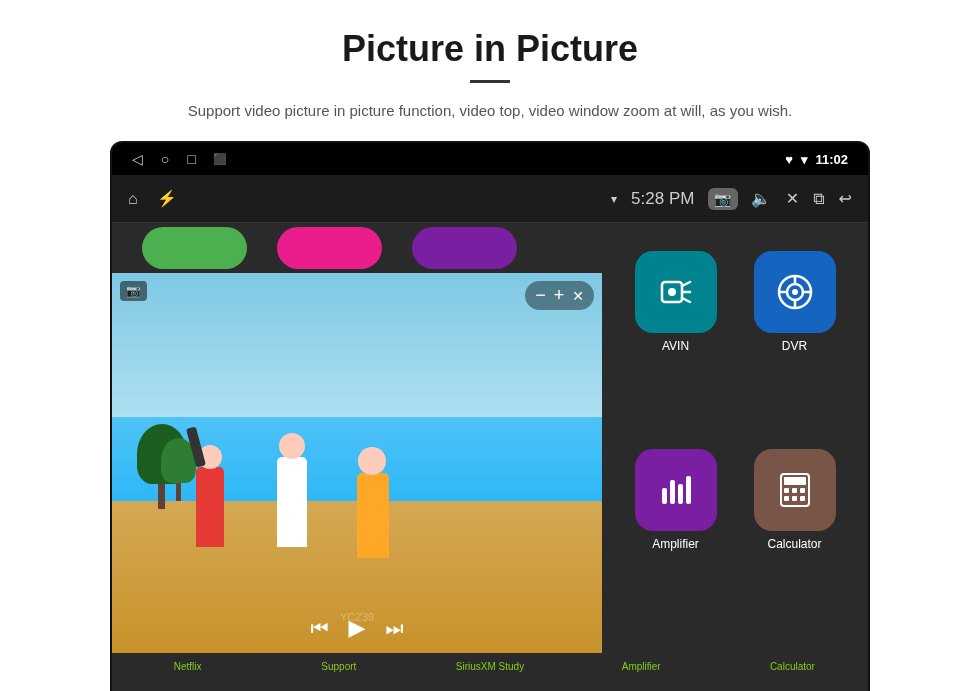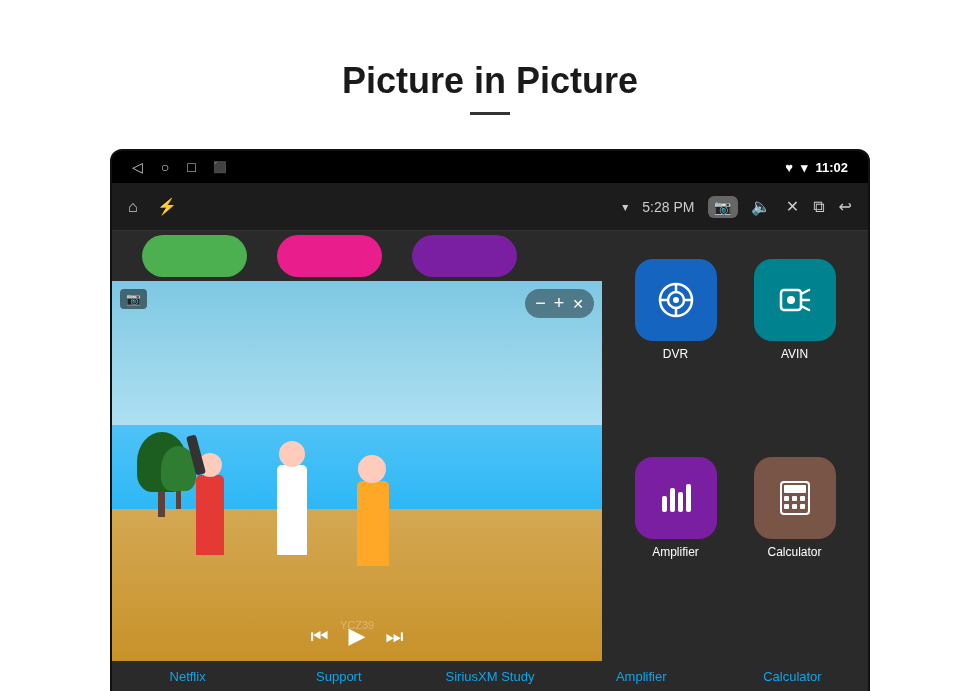--- a/index.html
+++ b/index.html
@@ -14,21 +14,20 @@
     
     .header {
       text-align: center;
       padding: 28px 80px 18px;
     }
     .header h1 {
       font-size: 36px;
       font-weight: 800;
       color: #1a1a1a;
       margin-bottom: 10px;
-      margin-top: 32px;
     }
     .header-divider {
       width: 40px;
       height: 3px;
       background: #333;
       margin: 0 auto 16px;
     }
     .header p {
       font-size: 15px;
       color: #555;
@@ -95,21 +94,21 @@
       color: #ccc;
       font-size: 13px;
     }
     .nav-icon-btn {
       color: #ccc;
       font-size: 16px;
       cursor: pointer;
     }
     .time-display {
       color: #ccc;
-      font-size: 14px;
+      font-size: 17px;
     }
     .camera-icon-active {
       background: #666;
       border-radius: 6px;
       padding: 3px 6px;
       color: white;
       font-size: 14px;
     }
 
     
@@ -293,42 +292,43 @@
 
     .bottom-app {
       display: flex;
       flex-direction: column;
       align-items: center;
       gap: 3px;
       flex: 1;
     }
 
     .bottom-app-label {
-      color: #0ea5e9;
-      font-size: 13px;
+      color: #84cc16;
+      font-size: 10px;
       text-align: left;
     }
 
     
     .watermark {
       position: absolute;
       bottom: 30px;
       left: 50%;
       transform: translateX(-50%);
       color: rgba(255,255,255,0.3);
       font-size: 11px;
     }
 
   </style>
 </head>
 <body>
 
 <div class="header">
   <h1>Picture in Picture</h1>
   <div class="header-divider"></div>
+  <p>Support video picture in picture function, video top, video window zoom at will, as you wish.</p>
 </div>
 
 <div class="device-frame">
 
   <div class="status-bar">
     <div class="status-bar-left">
       <span class="nav-icon">◁</span>
       <span class="nav-icon">○</span>
       <span class="nav-icon">□</span>
       <span class="nav-icon" style="font-size:11px;">⬛</span>
@@ -411,50 +411,50 @@
             <span style="font-size:20px;">⏭</span>
           </div>
 
           <div class="watermark">YCZ39</div>
         </div>
       </div>
     </div>
 
     <div class="app-grid-section">
       <div class="app-icons-grid">
+
+        <div class="app-item">
+          <div class="app-icon-box teal">
+            <svg width="44" height="44" viewBox="0 0 44 44">
+              <rect x="8" y="12" width="20" height="20" rx="3" fill="none" stroke="white" stroke-width="2.5"></rect>
+              <circle cx="18" cy="22" r="4" fill="white"></circle>
+              <line x1="28" y1="16" x2="36" y2="12" stroke="white" stroke-width="2.5" stroke-linecap="round"></line>
+              <line x1="28" y1="22" x2="36" y2="22" stroke="white" stroke-width="2.5" stroke-linecap="round"></line>
+              <line x1="28" y1="28" x2="36" y2="32" stroke="white" stroke-width="2.5" stroke-linecap="round"></line>
+            </svg>
+          </div>
+          <span class="app-label">AVIN</span>
+        </div>
 
         <div class="app-item">
           <div class="app-icon-box blue">
             <svg width="44" height="44" viewBox="0 0 44 44">
               <circle cx="22" cy="22" r="16" fill="none" stroke="white" stroke-width="2.5"></circle>
               <circle cx="22" cy="22" r="8" fill="none" stroke="white" stroke-width="2.5"></circle>
               <line x1="22" y1="6" x2="22" y2="14" stroke="white" stroke-width="2.5"></line>
               <line x1="22" y1="30" x2="22" y2="38" stroke="white" stroke-width="2.5"></line>
               <line x1="6" y1="22" x2="14" y2="22" stroke="white" stroke-width="2.5"></line>
               <line x1="30" y1="22" x2="38" y2="22" stroke="white" stroke-width="2.5"></line>
               <circle cx="22" cy="22" r="3" fill="white"></circle>
             </svg>
           </div>
           <span class="app-label">DVR</span>
         </div>
 
         <div class="app-item">
-          <div class="app-icon-box teal">
-            <svg width="44" height="44" viewBox="0 0 44 44">
-              <rect x="8" y="12" width="20" height="20" rx="3" fill="none" stroke="white" stroke-width="2.5"></rect>
-              <circle cx="18" cy="22" r="4" fill="white"></circle>
-              <line x1="28" y1="16" x2="36" y2="12" stroke="white" stroke-width="2.5" stroke-linecap="round"></line>
-              <line x1="28" y1="22" x2="36" y2="22" stroke="white" stroke-width="2.5" stroke-linecap="round"></line>
-              <line x1="28" y1="28" x2="36" y2="32" stroke="white" stroke-width="2.5" stroke-linecap="round"></line>
-            </svg>
-          </div>
-          <span class="app-label">AVIN</span>
-        </div>
-
-        <div class="app-item">
           <div class="app-icon-box purple">
             <svg width="44" height="44" viewBox="0 0 44 44">
 
               <rect x="8" y="20" width="5" height="16" rx="2" fill="white"></rect>
               <rect x="16" y="12" width="5" height="24" rx="2" fill="white"></rect>
               <rect x="24" y="16" width="5" height="20" rx="2" fill="white"></rect>
               <rect x="32" y="8" width="5" height="28" rx="2" fill="white"></rect>
             </svg>
           </div>
           <span class="app-label">Amplifier</span>

